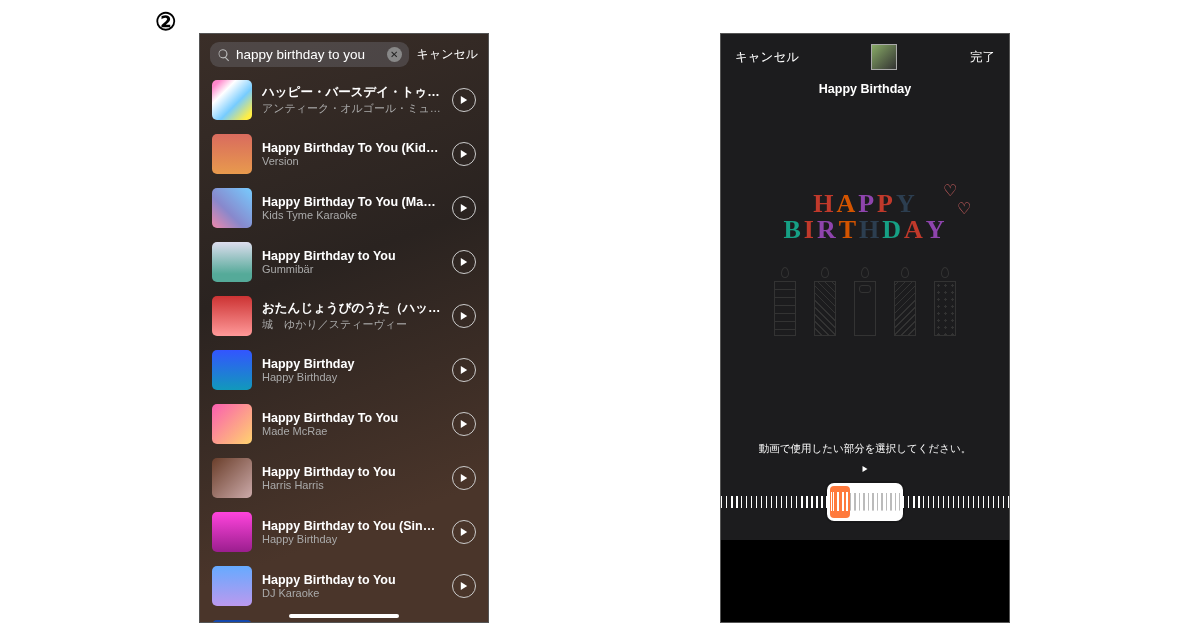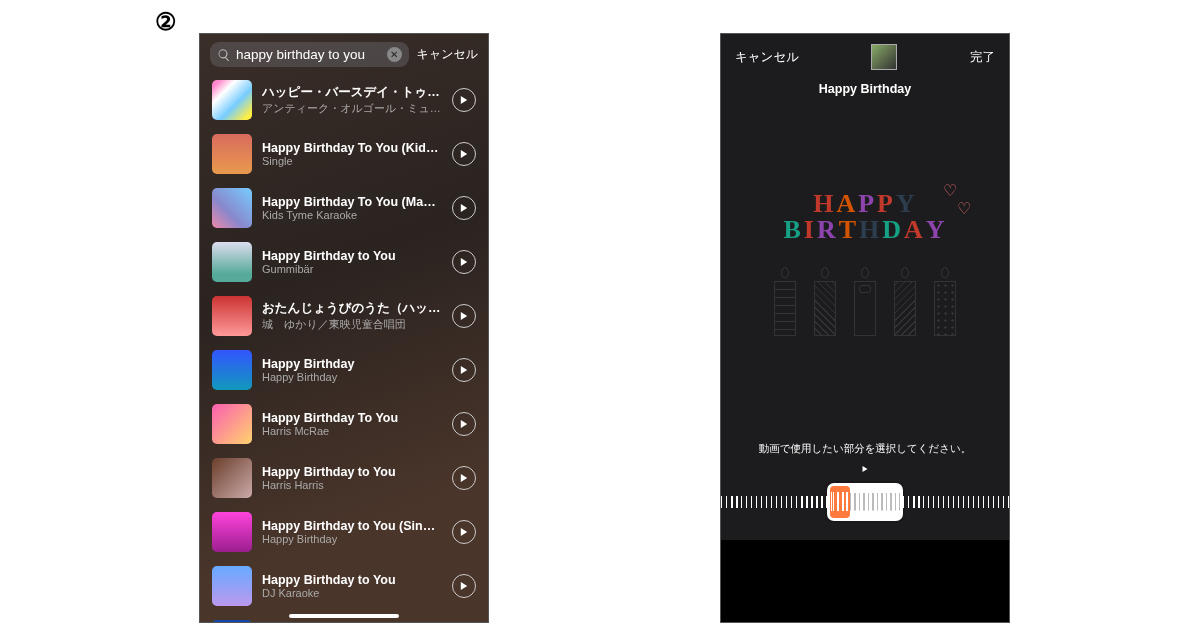--- a/index.html
+++ b/index.html
@@ -194,21 +194,21 @@
       <div class="play-btn">
           <svg viewBox="0 0 10 10">
             <path d="M1 0l8 5-8 5z"></path>
           </svg>
         </div>
     </div>
     <div class="song-row">
       <div class="artwork aw1"></div>
       <div class="song-meta">
           <div class="song-title">Happy Birthday To You (Kids Version)</div>
-          <div class="song-artist">Single</div>
+          <div class="song-artist">Version</div>
         </div>
       <div class="play-btn">
           <svg viewBox="0 0 10 10">
             <path d="M1 0l8 5-8 5z"></path>
           </svg>
         </div>
     </div>
     <div class="song-row">
       <div class="artwork aw2"></div>
       <div class="song-meta">
@@ -230,21 +230,21 @@
       <div class="play-btn">
           <svg viewBox="0 0 10 10">
             <path d="M1 0l8 5-8 5z"></path>
           </svg>
         </div>
     </div>
     <div class="song-row">
       <div class="artwork aw4"></div>
       <div class="song-meta">
           <div class="song-title">おたんじょうびのうた（ハッピー・バース…</div>
-          <div class="song-artist">城　ゆかり／東映児童合唱団</div>
+          <div class="song-artist">城　ゆかり／スティーヴィー</div>
         </div>
       <div class="play-btn">
           <svg viewBox="0 0 10 10">
             <path d="M1 0l8 5-8 5z"></path>
           </svg>
         </div>
     </div>
     <div class="song-row">
       <div class="artwork aw5"></div>
       <div class="song-meta">
@@ -254,21 +254,21 @@
       <div class="play-btn">
           <svg viewBox="0 0 10 10">
             <path d="M1 0l8 5-8 5z"></path>
           </svg>
         </div>
     </div>
     <div class="song-row">
       <div class="artwork aw6"></div>
       <div class="song-meta">
           <div class="song-title">Happy Birthday To You</div>
-          <div class="song-artist">Harris McRae</div>
+          <div class="song-artist">Made McRae</div>
         </div>
       <div class="play-btn">
           <svg viewBox="0 0 10 10">
             <path d="M1 0l8 5-8 5z"></path>
           </svg>
         </div>
     </div>
     <div class="song-row">
       <div class="artwork aw7"></div>
       <div class="song-meta">

